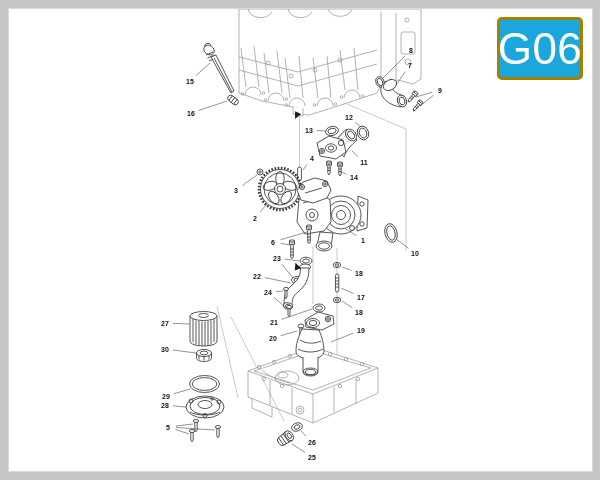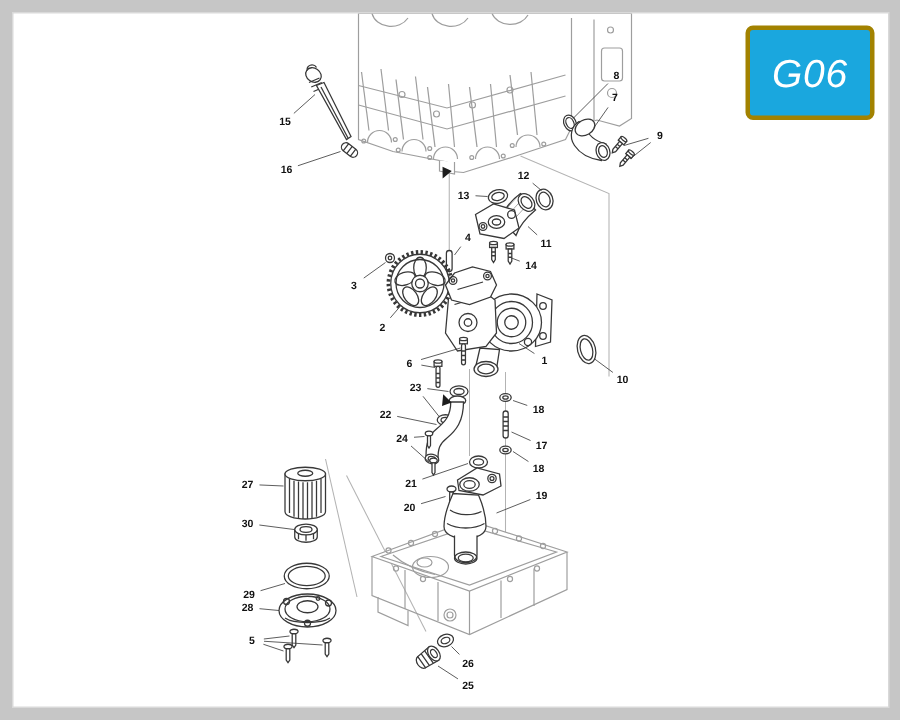--- a/index.html
+++ b/index.html
@@ -11,22 +11,22 @@
     position:absolute;left:9px;top:9px;width:583px;height:462px;
     background:#ffffff;box-shadow:0 0 0 1px #d9d9d9;
   }
   .page svg{position:absolute;left:0;top:0}
   .badge{
     position:absolute;left:488px;top:8px;width:80px;height:57px;
     border:3px solid #a28200;border-radius:5px;background:#1aa7de;
     display:flex;align-items:center;justify-content:center;cursor:pointer;
   }
   .badge span{
-    color:#ffffff;font-size:26px;font-weight:400;letter-spacing:.5px;
-    font-family:"Liberation Sans",sans-serif;line-height:1;font-style:italic;
+    color:#ffffff;font-size:44px;font-weight:400;letter-spacing:.5px;
+    font-family:"Liberation Sans",sans-serif;line-height:1;
   }
   .callout{
     font:bold 7px "Liberation Sans",sans-serif;fill:#111;
     text-anchor:middle;cursor:pointer;
   }
   .leader{stroke:#3a3a3a;stroke-width:.55;fill:none}
   .dir-arrow{fill:#1c1c1c}
   .guide{stroke:#b3b3b3;stroke-width:.7;fill:none}
   .faint{stroke:#9e9e9e;stroke-width:.8;fill:none}
   .dark{stroke:#383838;stroke-width:.85;fill:none}

